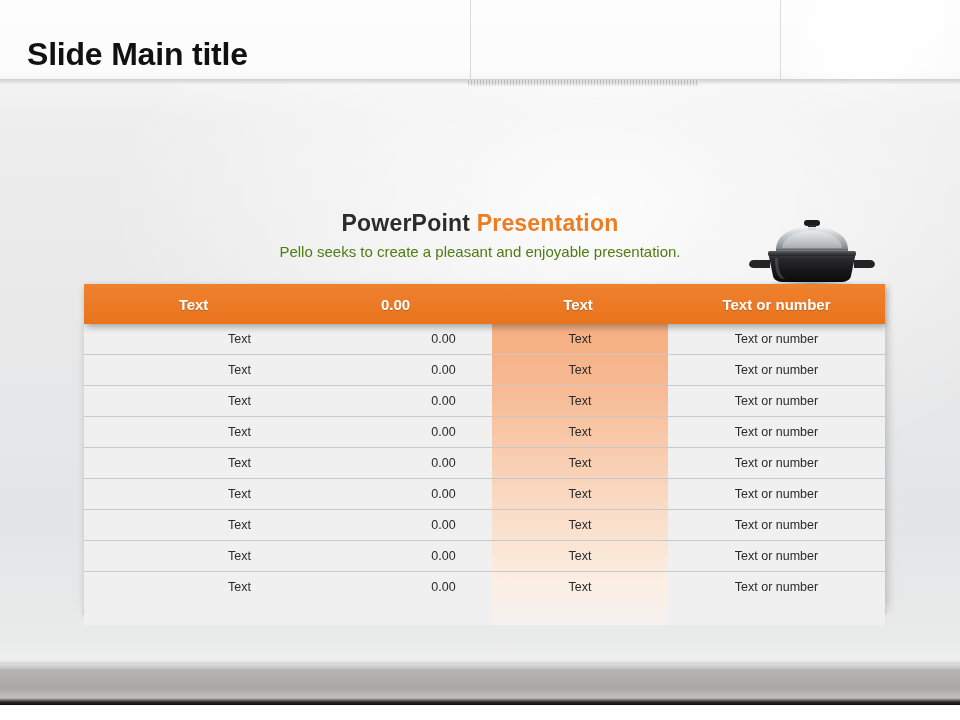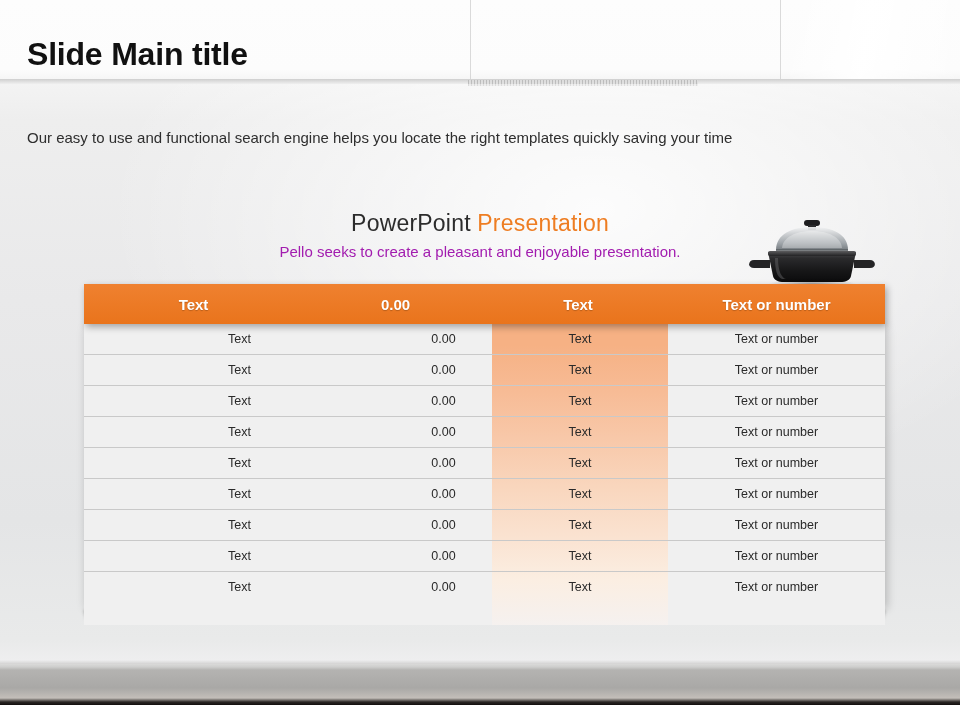--- a/index.html
+++ b/index.html
@@ -124,33 +124,33 @@
   }
 
   
   .headline {
     position: absolute;
     left: 0;
     top: 210px;
     width: 960px;
     text-align: center;
     font-size: 23px;
-    font-weight: normal;
+    font-weight: bold;
     letter-spacing: .2px;
   }
   .headline .hl-dark { color: #2c2c2c; }
   .headline .hl-accent { color: #ee7d22; }
   .headline-sub {
     position: absolute;
     left: 0;
     top: 243px;
     width: 960px;
     text-align: center;
     font-size: 15px;
-    color: #a21caf;
+    color: #4d7c0f;
   }
 
   
   .pot {
     position: absolute;
     left: 742px;
     top: 216px;
     width: 140px;
     height: 72px;
   }
@@ -268,21 +268,20 @@
   <div class="cab-seam s1"></div>
   <div class="cab-seam s2"></div>
   <div class="cab-glow"></div>
   <div class="cab-underline"></div>
   <div class="vent"></div>
   <div class="wall-sheen"></div>
   <div class="counter-edge"></div>
 
   <div class="title-band"></div>
   <div class="main-title">Slide Main title</div>
-  <div class="sub-desc">Our easy to use and functional search engine helps you locate the right templates quickly saving your time</div>
 
   <div class="headline">
     <span class="hl-dark">PowerPoint</span><span> </span><span class="hl-accent">Presentation</span>
   </div>
   <div class="headline-sub">Pello seeks to create a pleasant and enjoyable  presentation.</div>
 
   <div class="pot">
     <svg width="140" height="72" viewBox="0 0 140 72" xmlns="http://www.w3.org/2000/svg">
       <defs>
         <linearGradient id="lidG" x1="0" y1="0" x2="0" y2="1">

